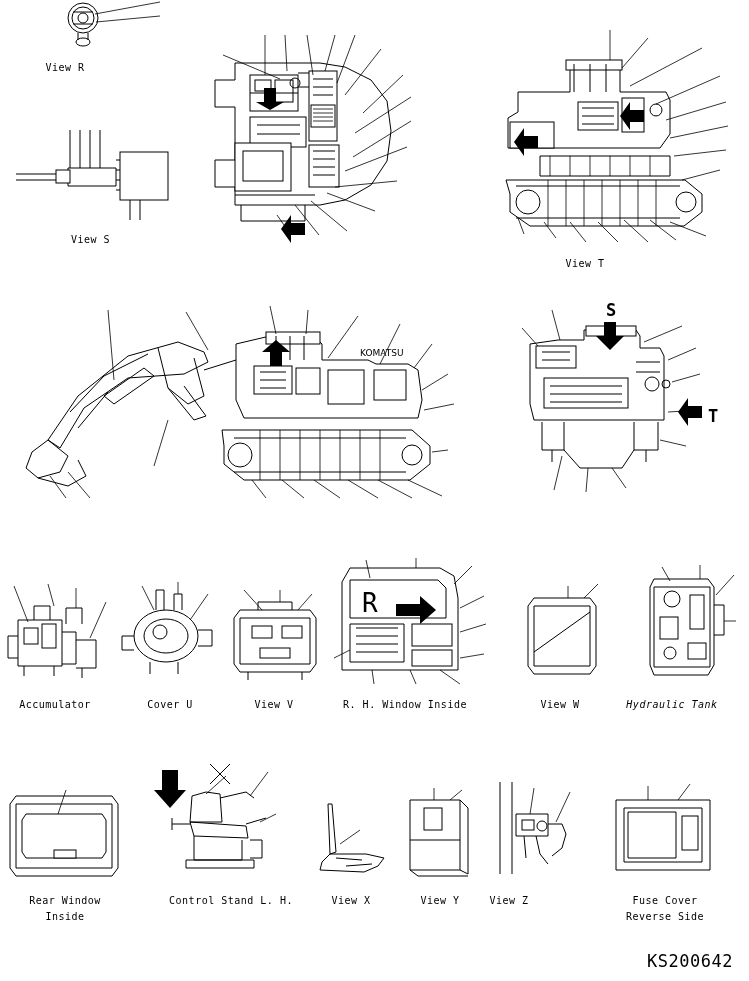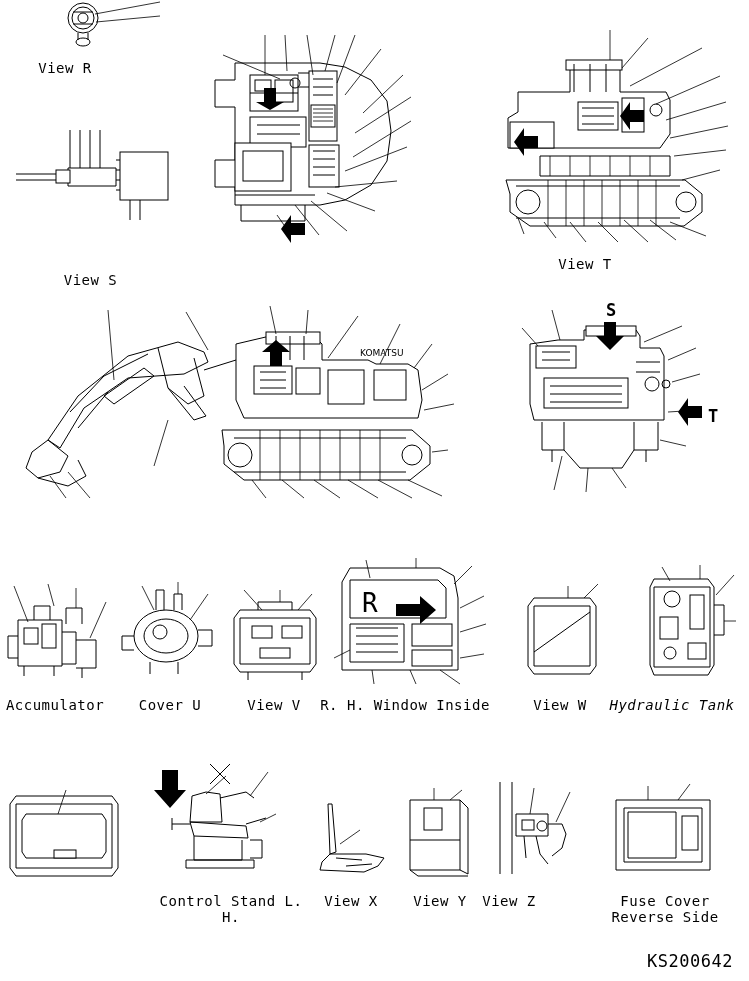--- a/index.html
+++ b/index.html
@@ -21,21 +21,21 @@
     width: 749px;
     height: 981px;
   }
   .fig {
     position: absolute;
   }
   .cap {
     position: absolute;
     text-align: center;
     font-family: "DejaVu Sans Mono", monospace;
-    font-size: 14px;
+    font-size: 10px;
     letter-spacing: 0.5px;
     color: #000;
     line-height: 16px;
     white-space: pre-line;
   }
   .partno {
     position: absolute;
     right: 16px;
     bottom: 10px;
     font-family: "DejaVu Sans Mono", monospace;
@@ -77,21 +77,21 @@
     <svg width="165" height="90" viewBox="0 0 165 90">
       <rect x="112" y="22" width="48" height="48" class="fillw"></rect>
       <path class="ln" d="M108 30 L112 30 M108 40 L112 40 M108 50 L112 50 M108 60 L112 60"></path>
       <path class="ln" d="M60 38 L108 38 L108 56 L60 56 Z"></path>
       <rect x="48" y="40" width="14" height="13" class="fillw"></rect>
       <path class="ln" d="M8 44 L48 44 M8 50 L48 50"></path>
       <path class="ln" d="M62 0 L62 38 M72 0 L72 38 M82 0 L82 38 M92 0 L92 38"></path>
       <path class="ln" d="M122 70 L122 90 M132 70 L132 90"></path>
     </svg>
   </div>
-  <div class="cap" style="left:8px; top:232px; width:165px;margin-top:40px;">View S</div>
+  <div class="cap" style="left:8px; top:232px; width:165px;">View S</div>
 
   <div class="fig" style="left:195px; top:35px; width:235px; height:205px;">
     <svg width="235" height="205" viewBox="0 0 235 205">
 
       <path class="ln" d="M40 45 L40 28 L125 28 L150 32 L176 45 L192 66 L196 96 L192 126 L176 150 L150 165 L125 170 L40 170 L40 152"></path>
       <path class="ln" d="M40 45 L20 45 L20 72 L40 72"></path>
       <path class="ln" d="M40 125 L20 125 L20 152 L40 152"></path>
       <path class="ln" d="M40 72 L40 125"></path>
 
       <rect x="55" y="40" width="48" height="36" class="fillw"></rect>
@@ -392,20 +392,22 @@
 
   <div class="fig" style="left:4px; top:790px; width:122px; height:92px;">
     <svg width="122" height="92" viewBox="0 0 122 92">
       <path class="ln" d="M6 14 L12 6 L108 6 L114 14 L114 78 L108 86 L12 86 L6 78 Z"></path>
       <path class="ln" d="M12 14 L108 14 L108 78 L12 78 Z"></path>
       <path class="ln" d="M22 24 L98 24 L102 30 L102 62 L98 68 L22 68 L18 62 L18 30 Z"></path>
       <rect x="50" y="60" width="22" height="8" class="fillw"></rect>
       <path class="thin" d="M62 0 L54 24"></path>
     </svg>
   </div>
+  <div class="cap" style="left:0px; top:893px; width:130px;">Rear Window
+Inside</div>
 
   <div class="fig" style="left:150px; top:762px; width:135px; height:118px;">
     <svg width="135" height="118" viewBox="0 0 135 118">
 
       <path class="ln" d="M40 60 L42 34 L56 30 L70 32 L72 60 Z"></path>
       <path class="ln" d="M40 60 L96 64 L98 76 L44 74 Z"></path>
       <path class="ln" d="M44 74 L44 98 L92 98 L92 78"></path>
       <path class="ln" d="M36 98 L104 98 L104 106 L36 106 Z"></path>
       <path class="ln" d="M70 36 L96 30 L104 36"></path>
       <path class="ln" d="M22 62 L40 62"></path>

